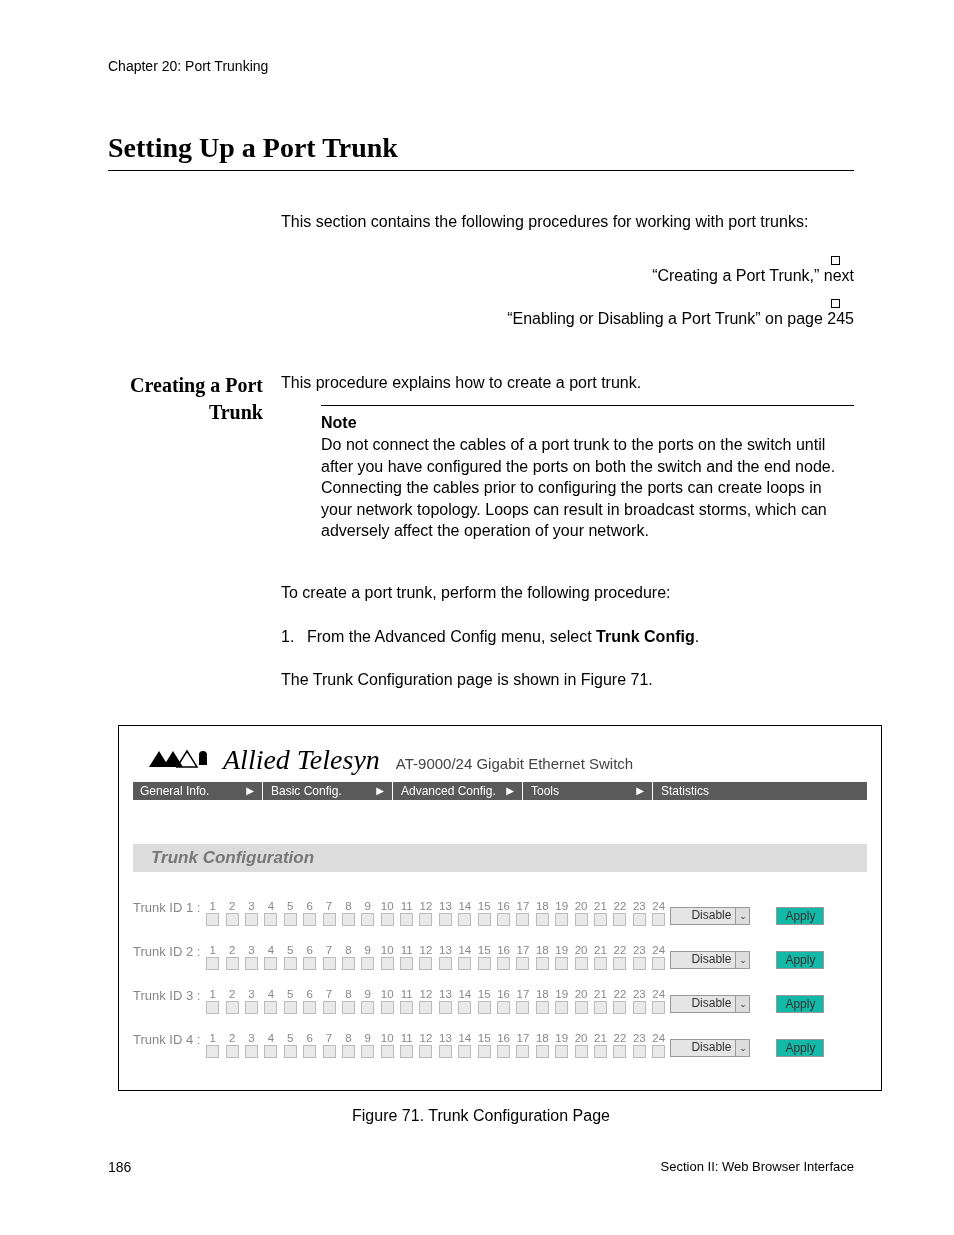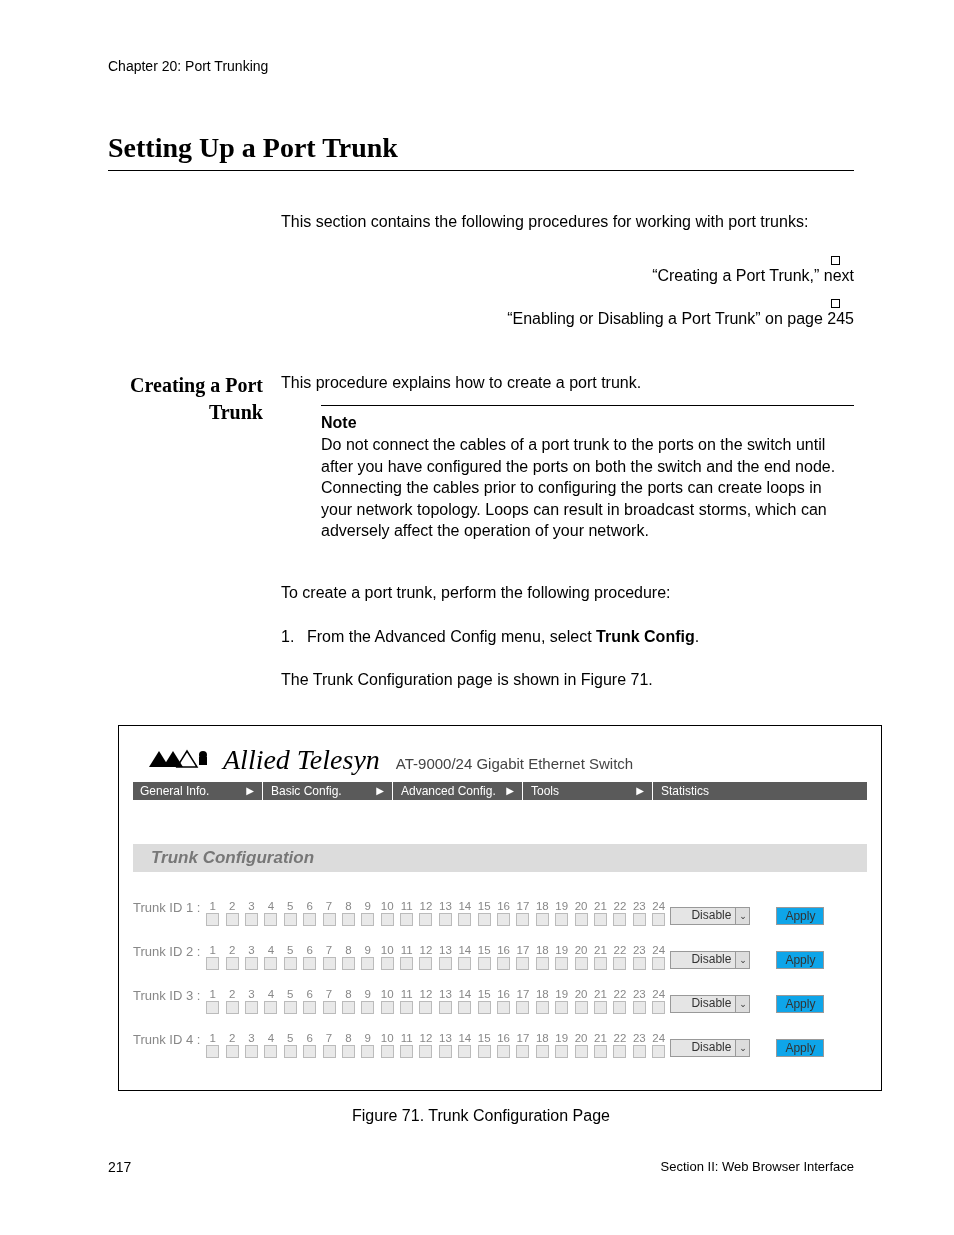--- a/index.html
+++ b/index.html
@@ -167,21 +167,21 @@
       width: 14px;
       height: 100%;
       display: inline-flex;
       align-items: center;
       justify-content: center;
       font-size: 9px;
       margin-left: 4px;
     }
     .apply-btn {
       border: 1px solid #999;
-      background: #0ea5e9;
+      background: #14b8a6;
       font-size: 12px;
       padding: 1px 8px;
       color: #333;
     }
     .fig-caption {
       text-align: center;
       font-size: 16px;
       margin-top: 16px;
     }
     .footer {
@@ -721,15 +721,15 @@
           </span>
           <span class="apply-btn">Apply</span>
         </div>
       </div>
     </div>
 </div>
 
 <div class="fig-caption">Figure 71. Trunk Configuration Page</div>
 
 <div class="footer">
-  <span>217</span>
+  <span>186</span>
   <span class="footer-right">Section II: Web Browser Interface</span>
 </div>
 
 </body></html>

